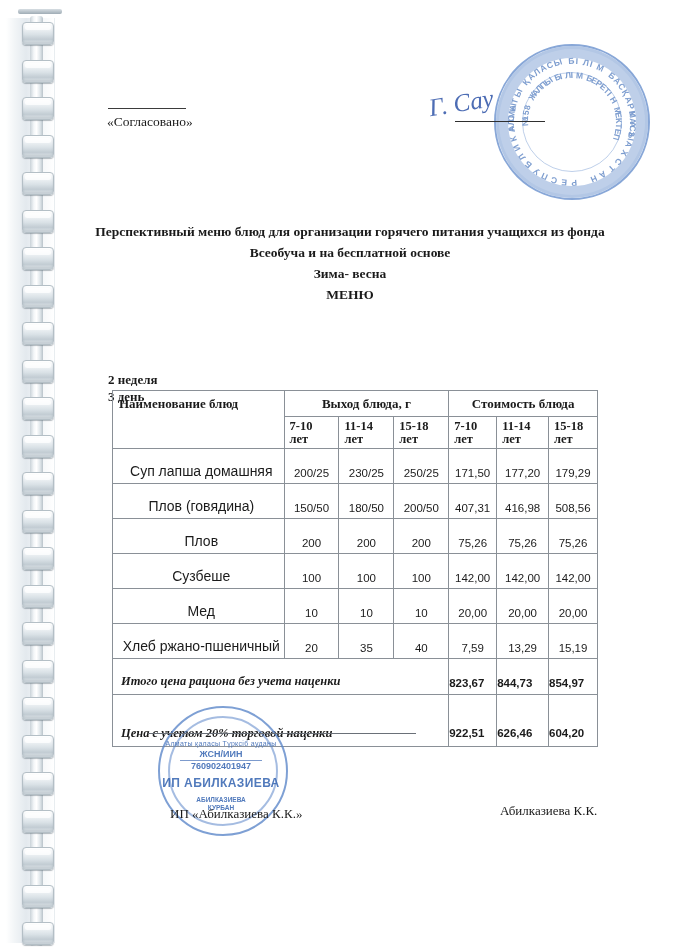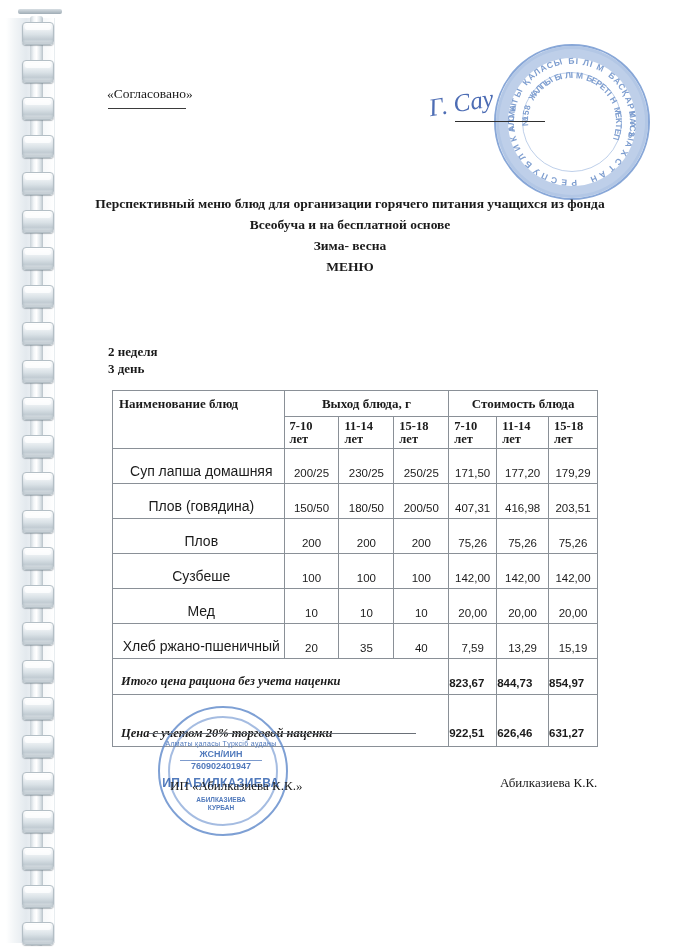--- a/index.html
+++ b/index.html
@@ -60,21 +60,21 @@
   }
   .ring-top-bar {
     position: absolute;
     left: 18px; top: 9px;
     width: 44px; height: 5px;
     background: linear-gradient(to bottom, #d7dee3, #9facb5);
     border-radius: 2px;
   }
 
   
-  .doc { position: absolute; }
+  .doc { position: absolute; margin-top: 28px; }
 
   .soglas {
     left: 107px; top: 86px;
     font-size: 13.5px;
   }
   .nurse-block {
     left: 107px; top: 112px;
     font-size: 13.5px;
     line-height: 18px;
   }
@@ -476,21 +476,21 @@
             <td class="num">177,20</td>
             <td class="num">179,29</td>
           </tr>
           <tr>
             <td class="dish">Плов (говядина)</td>
             <td class="num">150/50</td>
             <td class="num">180/50</td>
             <td class="num">200/50</td>
             <td class="num">407,31</td>
             <td class="num">416,98</td>
-            <td class="num">203,51</td>
+            <td class="num">508,56</td>
           </tr>
           <tr>
             <td class="dish">Плов</td>
             <td class="num">200</td>
             <td class="num">200</td>
             <td class="num">200</td>
             <td class="num">75,26</td>
             <td class="num">75,26</td>
             <td class="num">75,26</td>
           </tr>
@@ -524,21 +524,21 @@
           <tr>
             <td class="total-label" colspan="4">Итого цена рациона без учета наценки</td>
             <td class="total-num">823,67</td>
             <td class="total-num">844,73</td>
             <td class="total-num">854,97</td>
           </tr>
           <tr class="tall">
             <td class="total-label" colspan="4">Цена с учетом 20% торговой наценки</td>
             <td class="total-num">922,51</td>
             <td class="total-num">626,46</td>
-            <td class="total-num">631,27</td>
+            <td class="total-num">604,20</td>
           </tr>
         </tbody>
     </table>
   </div>
 
   <div class="stamp stamp-bot"></div>
   <div class="stamp-bot-inner">
     <div class="sb-l1">Алматы қаласы Түрксіб ауданы</div>
     <div class="sb-l2">ЖСН/ИИН</div>
     <div class="sb-div"></div>

